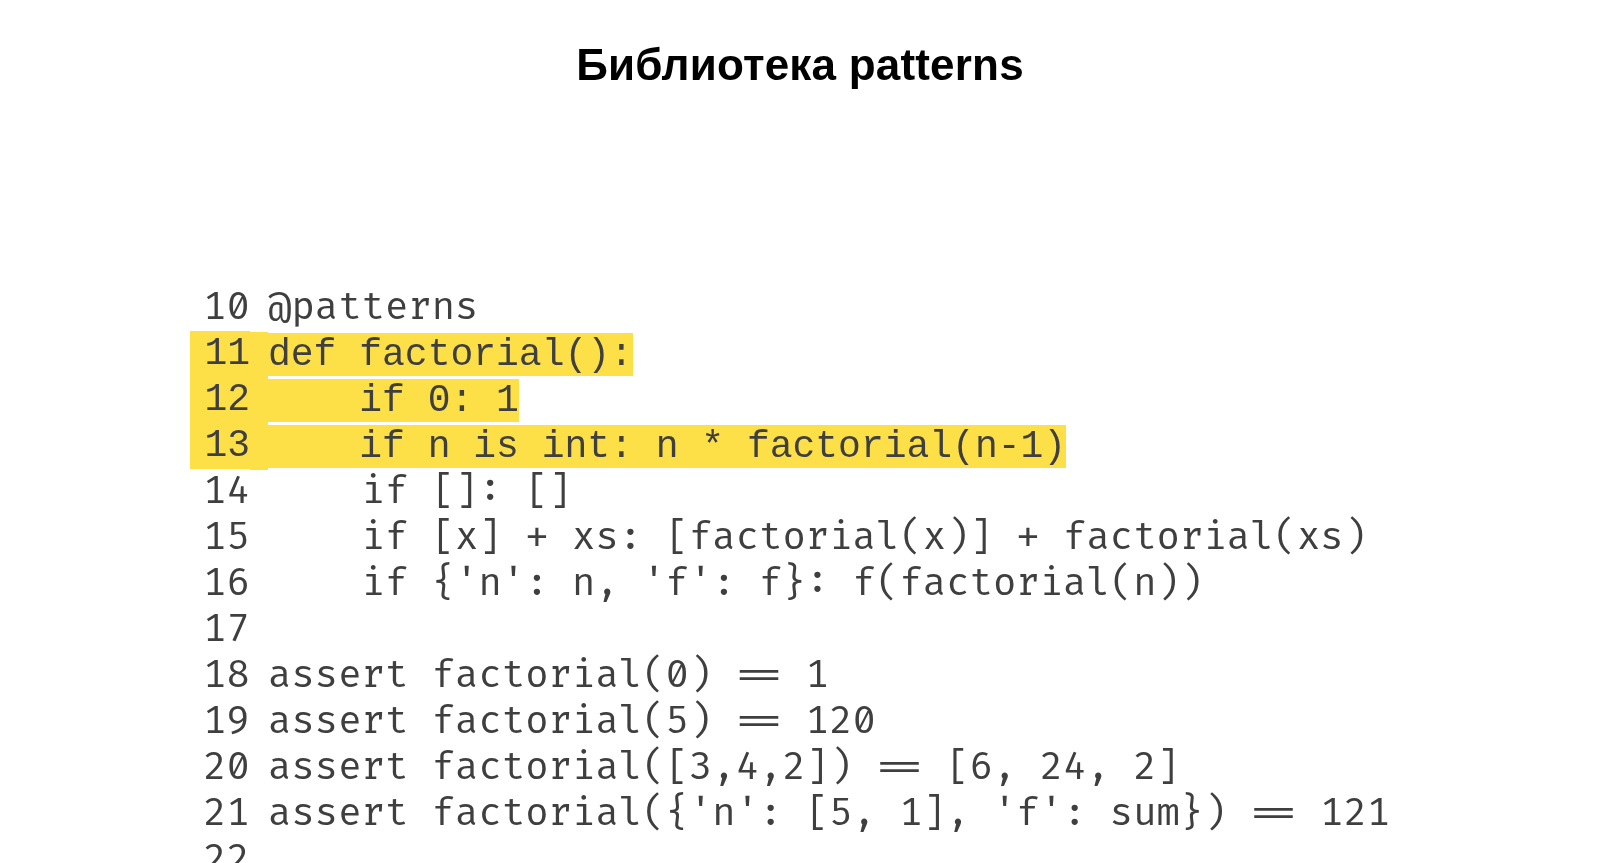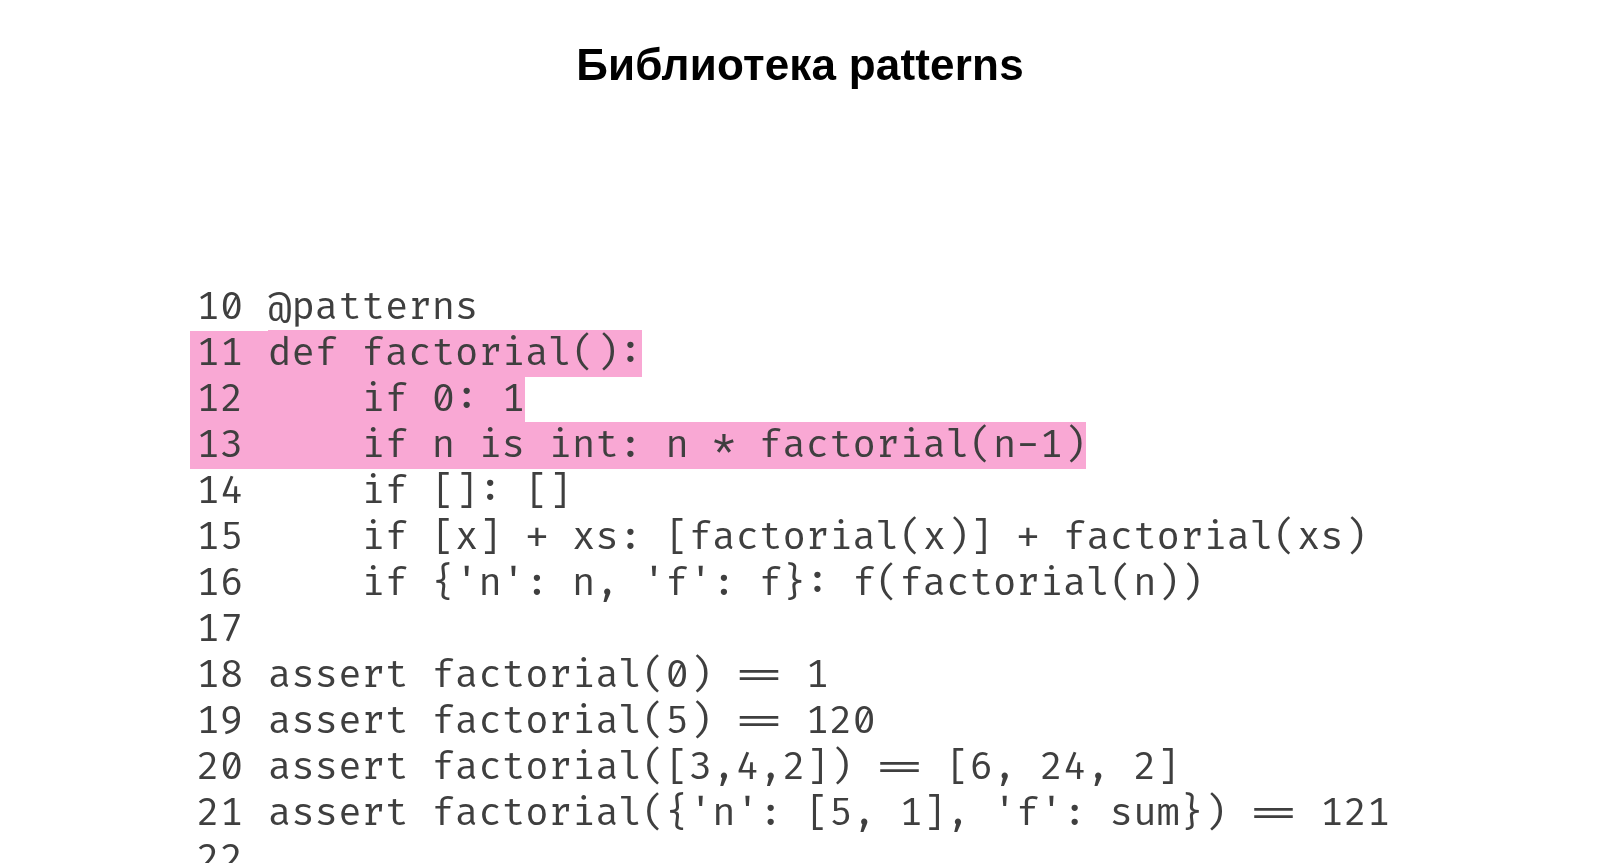--- a/index.html
+++ b/index.html
@@ -37,30 +37,31 @@
   }
   .code-line {
     display: block;
     position: relative;
     height: 46px;
     line-height: 46px;
   }
   .ln {
     display: inline-block;
     width: 60px;
-    text-align: center;
+    text-align: right;
     color: #3f3f3f;
     margin-right: 18px;
     vertical-align: top;
   }
   .code-text {
     display: inline;
   }
   .hl {
-    background: #f9a8d4;
+    background: #fde047;
+    font-family: Liberation Mono, monospace;
   }
 </style>
 </head>
 <body>
 
 <div class="slide">
   <div class="title">Библиотека patterns</div>
 
   <div class="code-block">
     

